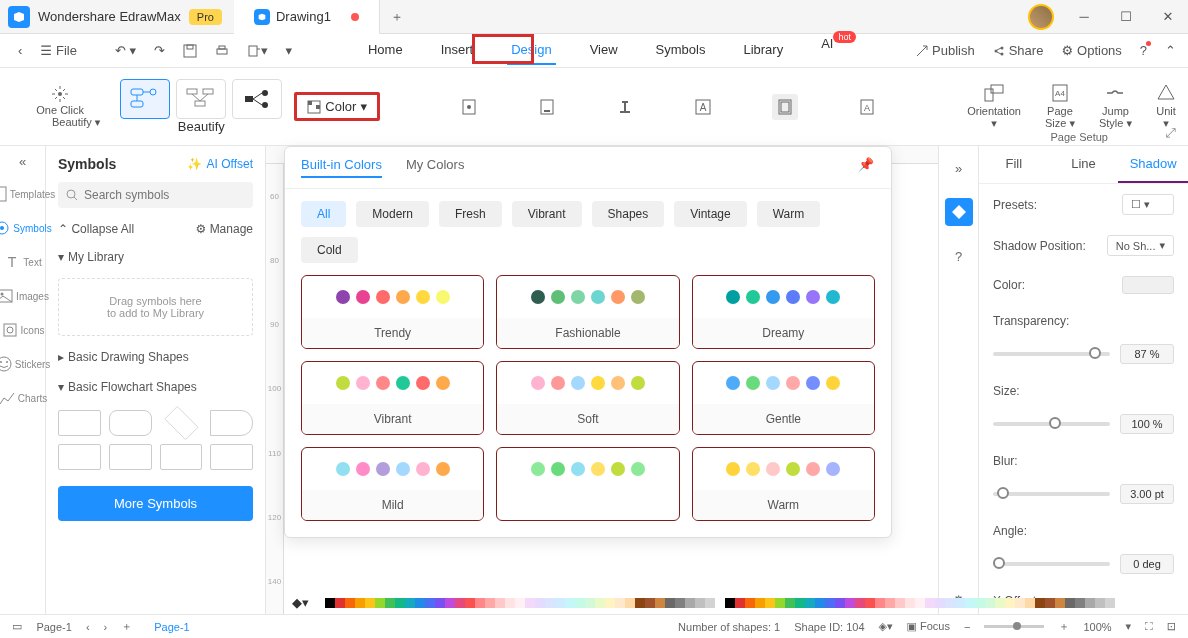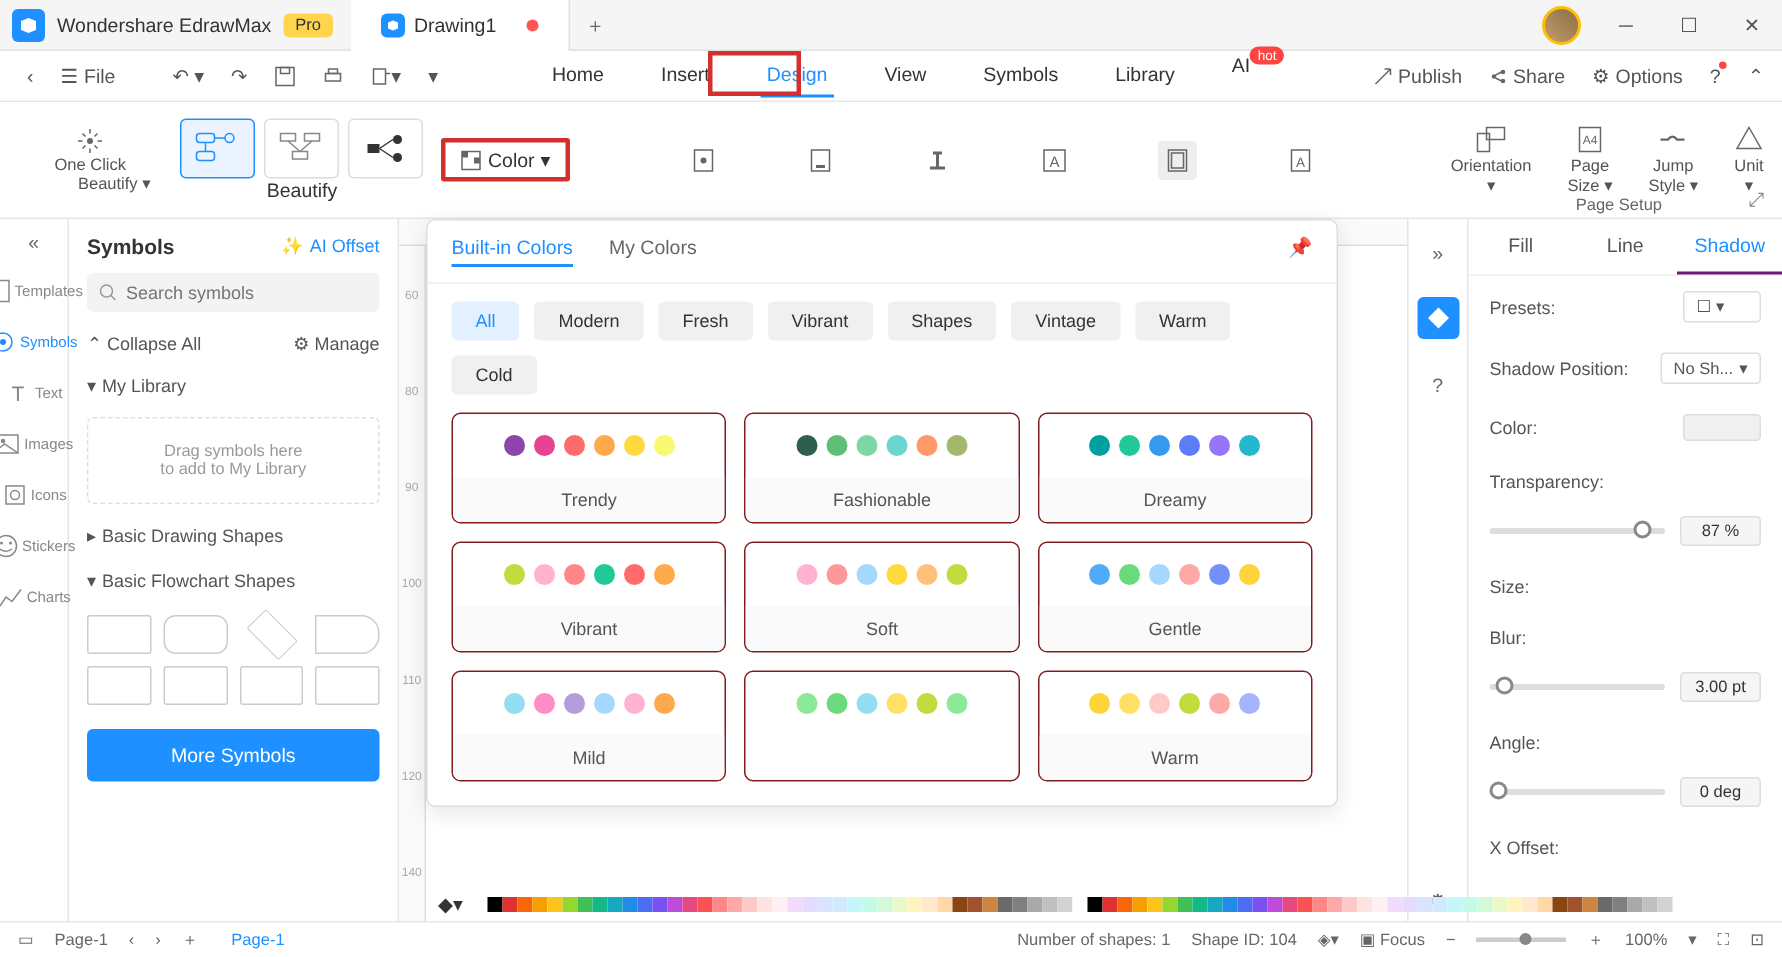--- a/index.html
+++ b/index.html
@@ -633,20 +633,26 @@
       </div>
     <div class="slider-row">
         <div class="slider">
           <div class="slider-thumb" style="left:82%"></div>
         </div>
         <span class="val-box">87 %</span>
       </div>
     <div class="rp-row">
         <span>Size:</span>
       </div>
+    <div class="slider-row">
+        <div class="slider">
+          <div class="slider-thumb" style="left:48%"></div>
+        </div>
+        <span class="val-box">100 %</span>
+      </div>
     <div class="rp-row">
         <span>Blur:</span>
       </div>
     <div class="slider-row">
         <div class="slider">
           <div class="slider-thumb" style="left:3%"></div>
         </div>
         <span class="val-box">3.00 pt</span>
       </div>
     <div class="rp-row">

